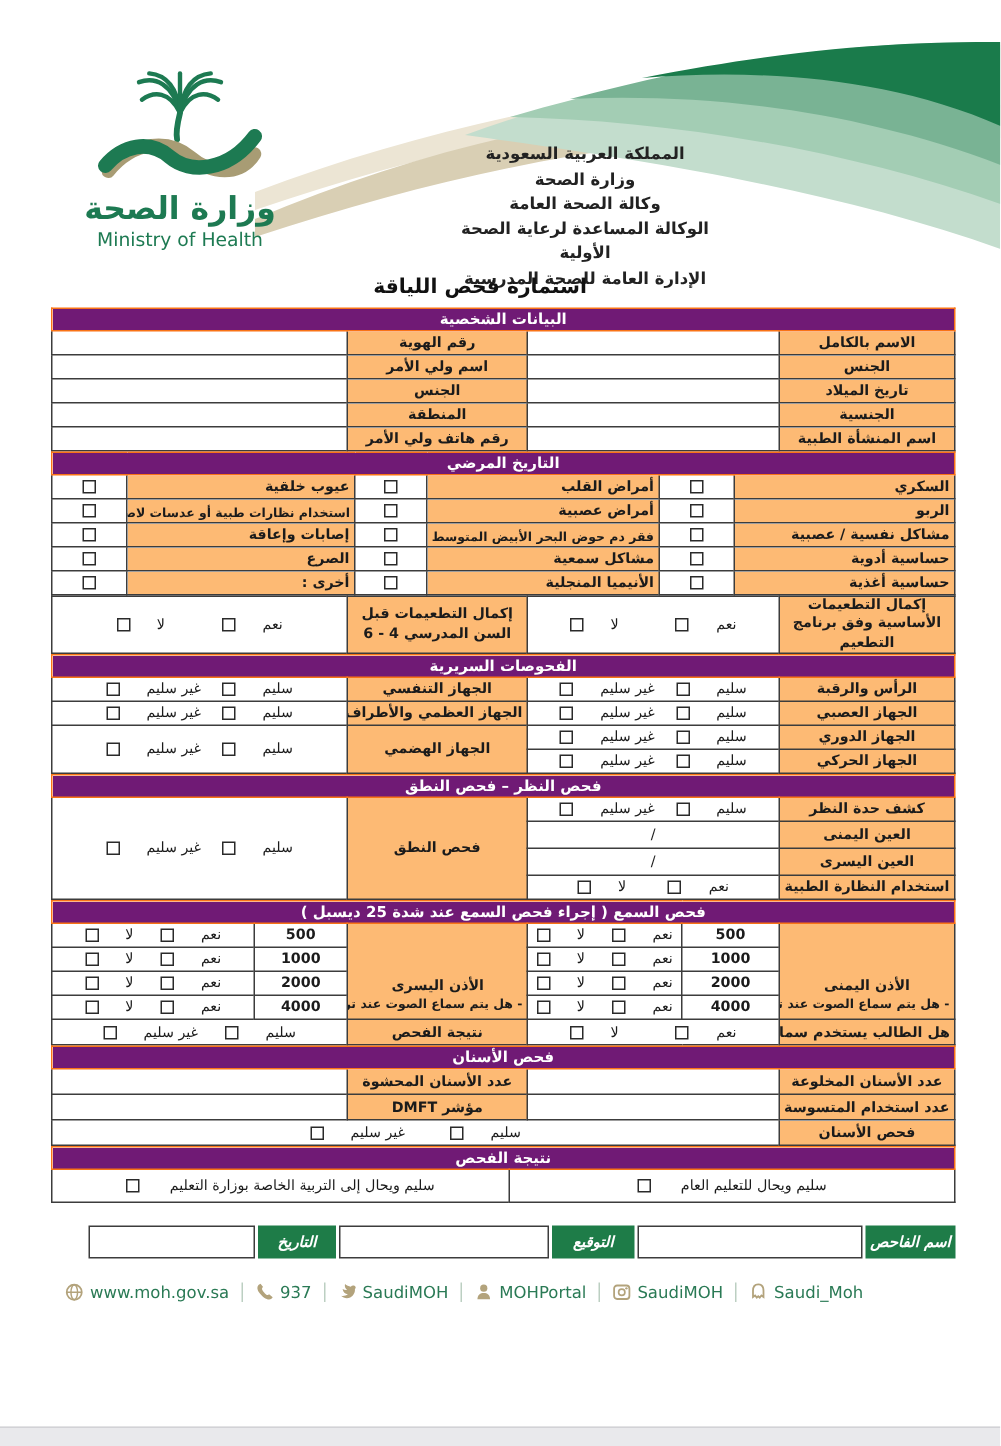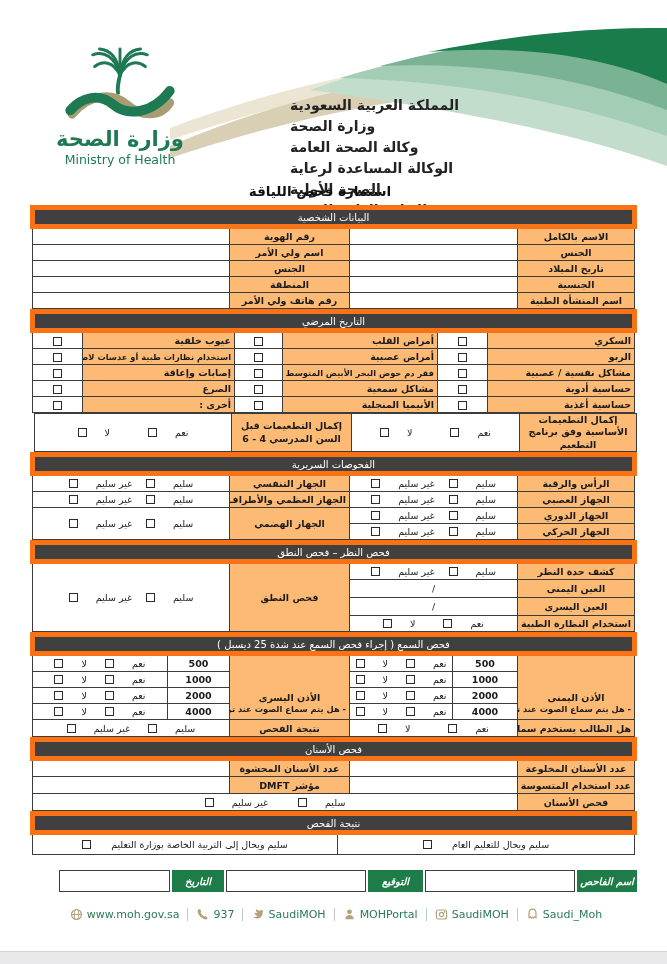--- a/index.html
+++ b/index.html
@@ -4,32 +4,32 @@
 <style>
   html,body{margin:0;padding:0;background:#fff;}
   body{font-family:"DejaVu Sans",sans-serif;}
   .page{position:relative;width:667px;height:964px;background:#fff;overflow:hidden;}
 
   
   .band{position:absolute;top:28px;right:0;width:497px;height:167px;}
   .logo{position:absolute;top:46px;left:50px;width:140px;text-align:center;}
   .logo-ar{font-size:21px;font-weight:bold;color:#1d7a52;line-height:1.05;margin-top:-4px;}
   .logo-en{font-size:12.5px;color:#1d7a52;margin-top:2px;}
-  .address{position:absolute;top:95px;left:290px;width:200px;text-align:left;
-           font-size:14px;font-weight:bold;color:#222;line-height:1.5;direction:rtl;}
+  .address{position:absolute;top:95px;left:290px;width:200px;text-align:center;
+           font-size:11px;font-weight:bold;color:#222;line-height:1.5;direction:rtl;}
   .form-title{position:absolute;top:183px;left:0;width:640px;text-align:center;
               font-size:13.5px;font-weight:bold;color:#111;direction:rtl;}
 
   
   .content{position:absolute;top:205px;left:35px;width:602px;direction:rtl;}
   table.t{border-collapse:collapse;table-layout:fixed;width:602px;margin:0;}
   .t td{border:1px solid #3c3c3c;height:15px;padding:0 3px;font-size:9.5px;color:#1b1b1b;
         overflow:hidden;white-space:nowrap;vertical-align:middle;}
-  td.sec{background:#404040;color:#fff;font-weight:normal;text-align:center;font-size:10px;
-         height:14px;border:5px solid #f97316;}
+  td.sec{background:#701a75;color:#fff;font-weight:bold;text-align:center;font-size:10px;
+         height:14px;border:1px solid #f97316;}
   td.lab{background:#fdba74;text-align:center;font-weight:bold;}
   td.labr{text-align:right;}
   td.inp{background:#fff;}
   td.cbc{text-align:center;}
   td.wrap{white-space:normal;line-height:1.3;text-align:center;}
   td.fs8{font-size:8.3px;}
   td.freq{text-align:center;font-weight:bold;font-size:9.5px;}
   td.slash{text-align:center;}
   .cb{display:inline-block;width:7px;height:7px;border:1px solid #2a2a2a;background:#fff;
       vertical-align:middle;flex:none;}
@@ -42,21 +42,21 @@
   .earq{text-align:right;font-size:8.3px;}
   .mt10{margin-top:11px;}
 
   
   .sigrow{display:flex;direction:rtl;gap:2px;margin-top:15px;height:22px;}
   .sigcell{display:flex;align-items:center;justify-content:center;font-size:10px;}
   .siggreen{background:#1e7c48;color:#fff;font-weight:bold;font-style:italic;}
   .sigfield{background:#fff;border:1px solid #3c3c3c;}
 
   
-  .footer{direction:ltr;display:flex;justify-content:center;align-items:center;margin-top:16px;}
+  .footer{direction:ltr;display:flex;align-items:center;margin-top:16px;}
   .fitem{display:inline-flex;align-items:center;gap:4px;padding:0 8px;color:#2a7a55;
          font-size:11px;border-left:1px solid #bccfc2;cursor:pointer;}
   .fitem:first-child{border-left:none;}
   .ficon{flex:none;}
 
   .bottom-strip{position:absolute;left:0;right:0;bottom:0;height:12px;background:#e9e9ec;
                 border-top:1px solid #d2d2d6;}
 </style>
 </head>
 <body>

